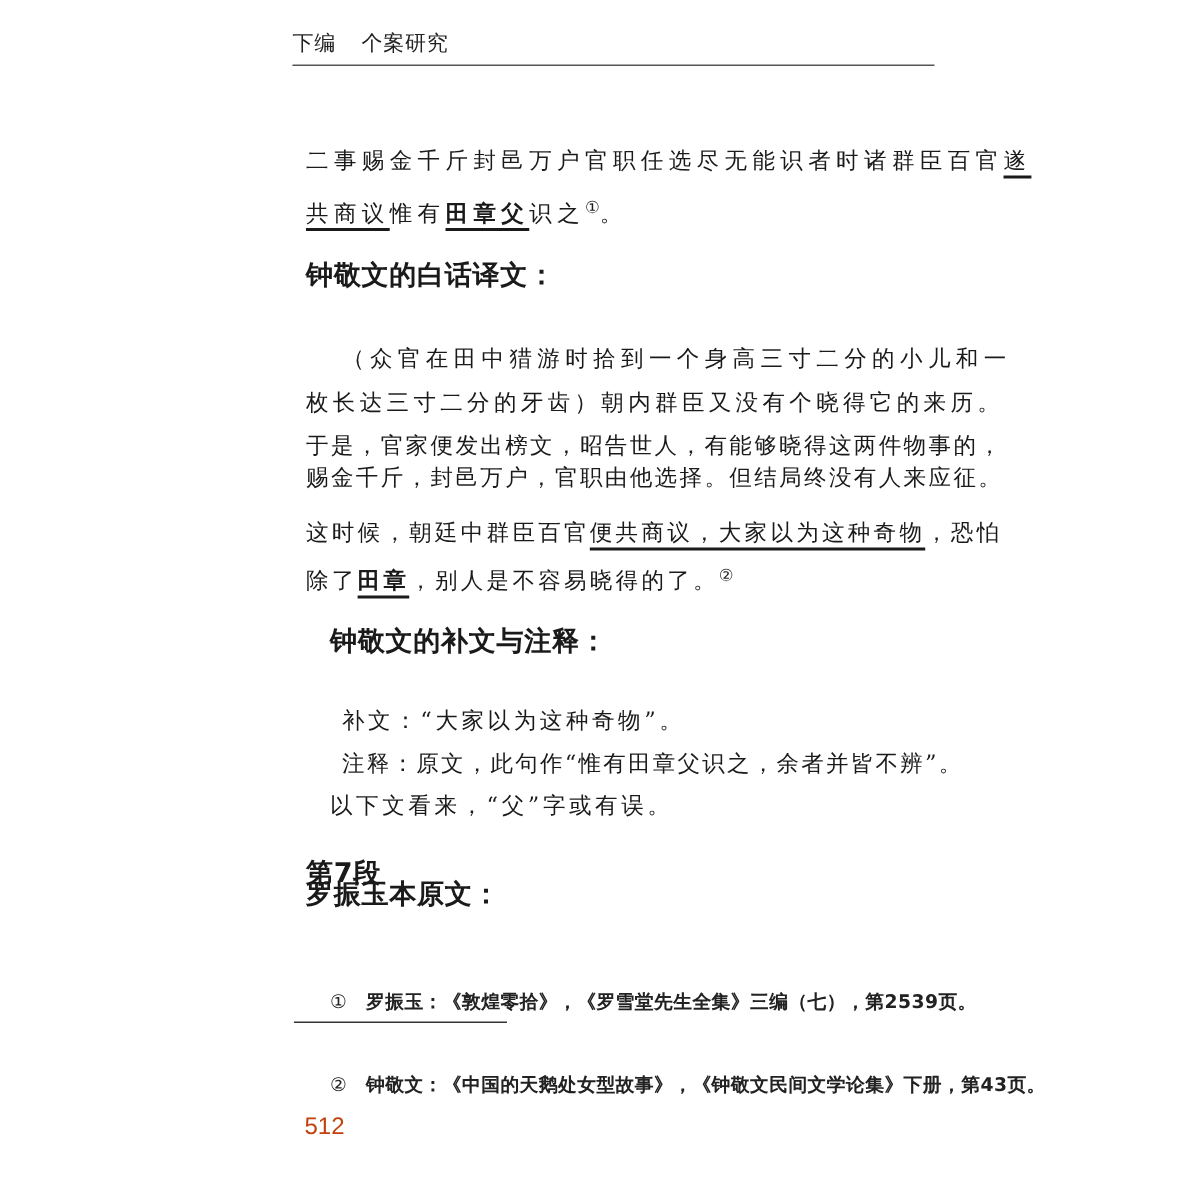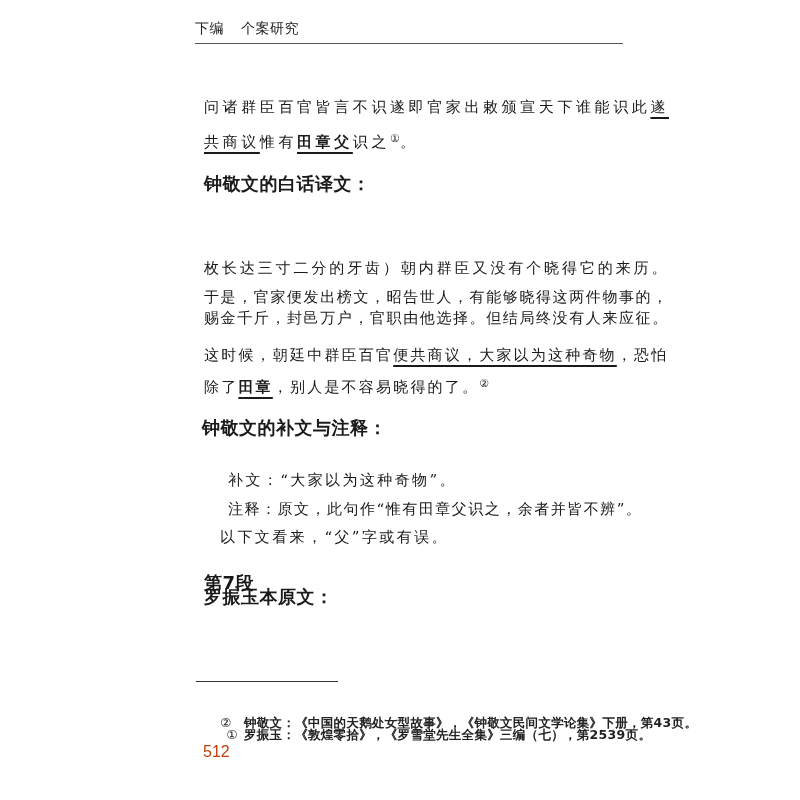--- a/index.html
+++ b/index.html
@@ -49,42 +49,43 @@
 <body>
 
 <div class="page">
 
   <div class="running-head">
     <span class="part">下编</span>
     <span>个案研究</span>
   </div>
   <div class="head-rule"></div>
 
-  <div class="line" style="left:204px; top:97px;"><span>问诸群臣百官皆言不识遂即官家出敕颁宣天下谁能识此</span><span class="u">遂</span></div>
+  <div class="line" style="left:204px; top:97px;"><span>二事赐金千斤封邑万户官职任选尽无能识者时诸群臣百官</span><span class="u">遂</span></div>
   <div class="line" style="left:204px; top:129px;"><span class="u">共商议</span><span>惟有</span><span class="u b">田章父</span><span>识之</span><span class="sup">①</span><span>。</span></div>
 
   <div class="line sans-bold" style="left:204px; top:174px;">钟敬文的白话译文：</div>
 
+  <div class="line" style="left:228px; top:229px;">（众官在田中猎游时拾到一个身高三寸二分的小儿和一</div>
   <div class="line" style="left:204px; top:258px; letter-spacing:2.9px;">枚长达三寸二分的牙齿）朝内群臣又没有个晓得它的来历。</div>
   <div class="line" style="left:204px; top:287px; letter-spacing:1.6px;">于是，官家便发出榜文，昭告世人，有能够晓得这两件物事的，</div>
   <div class="line" style="left:204px; top:308px; letter-spacing:1.6px;">赐金千斤，封邑万户，官职由他选择。但结局终没有人来应征。</div>
   <div class="line" style="left:204px; top:345px; letter-spacing:2.2px;"><span>这时候，朝廷中群臣百官</span><span class="u">便共商议，大家以为这种奇物</span><span>，恐怕</span></div>
   <div class="line" style="left:204px; top:374px; letter-spacing:2.2px;"><span>除了</span><span class="u b">田章</span><span>，别人是不容易晓得的了。</span><span class="sup">②</span></div>
 
-  <div class="line sans-bold" style="left:202px; top:418px;">钟敬文的补文与注释：</div>
+  <div class="line sans-bold" style="left:220px; top:418px;">钟敬文的补文与注释：</div>
 
   <div class="line" style="left:228px; top:470px; letter-spacing:2.4px;">补文：“大家以为这种奇物”。</div>
   <div class="line" style="left:228px; top:499px; letter-spacing:1.5px;">注释：原文，此句作“惟有田章父识之，余者并皆不辨”。</div>
   <div class="line" style="left:220px; top:527px; letter-spacing:2.4px;">以下文看来，“父”字或有误。</div>
 
   <div class="line sans-bold" style="left:204px; top:573px;">第7段</div>
   <div class="line sans-bold" style="left:204px; top:587px;">罗振玉本原文：</div>
 
   <div class="fn-rule"></div>
-  <div class="footnote" style="top:727px;text-align:center;">
+  <div class="footnote" style="top:660px;">
     <span class="mark">①</span><span>罗振玉：《敦煌零拾》，《罗雪堂先生全集》三编（七），第2539页。</span>
   </div>
   <div class="footnote" style="top:715px;">
     <span class="mark">②</span><span>钟敬文：《中国的天鹅处女型故事》，《钟敬文民间文学论集》下册，第43页。</span>
   </div>
 
   <div class="page-number">512</div>
 </div>
 
 </body></html>

